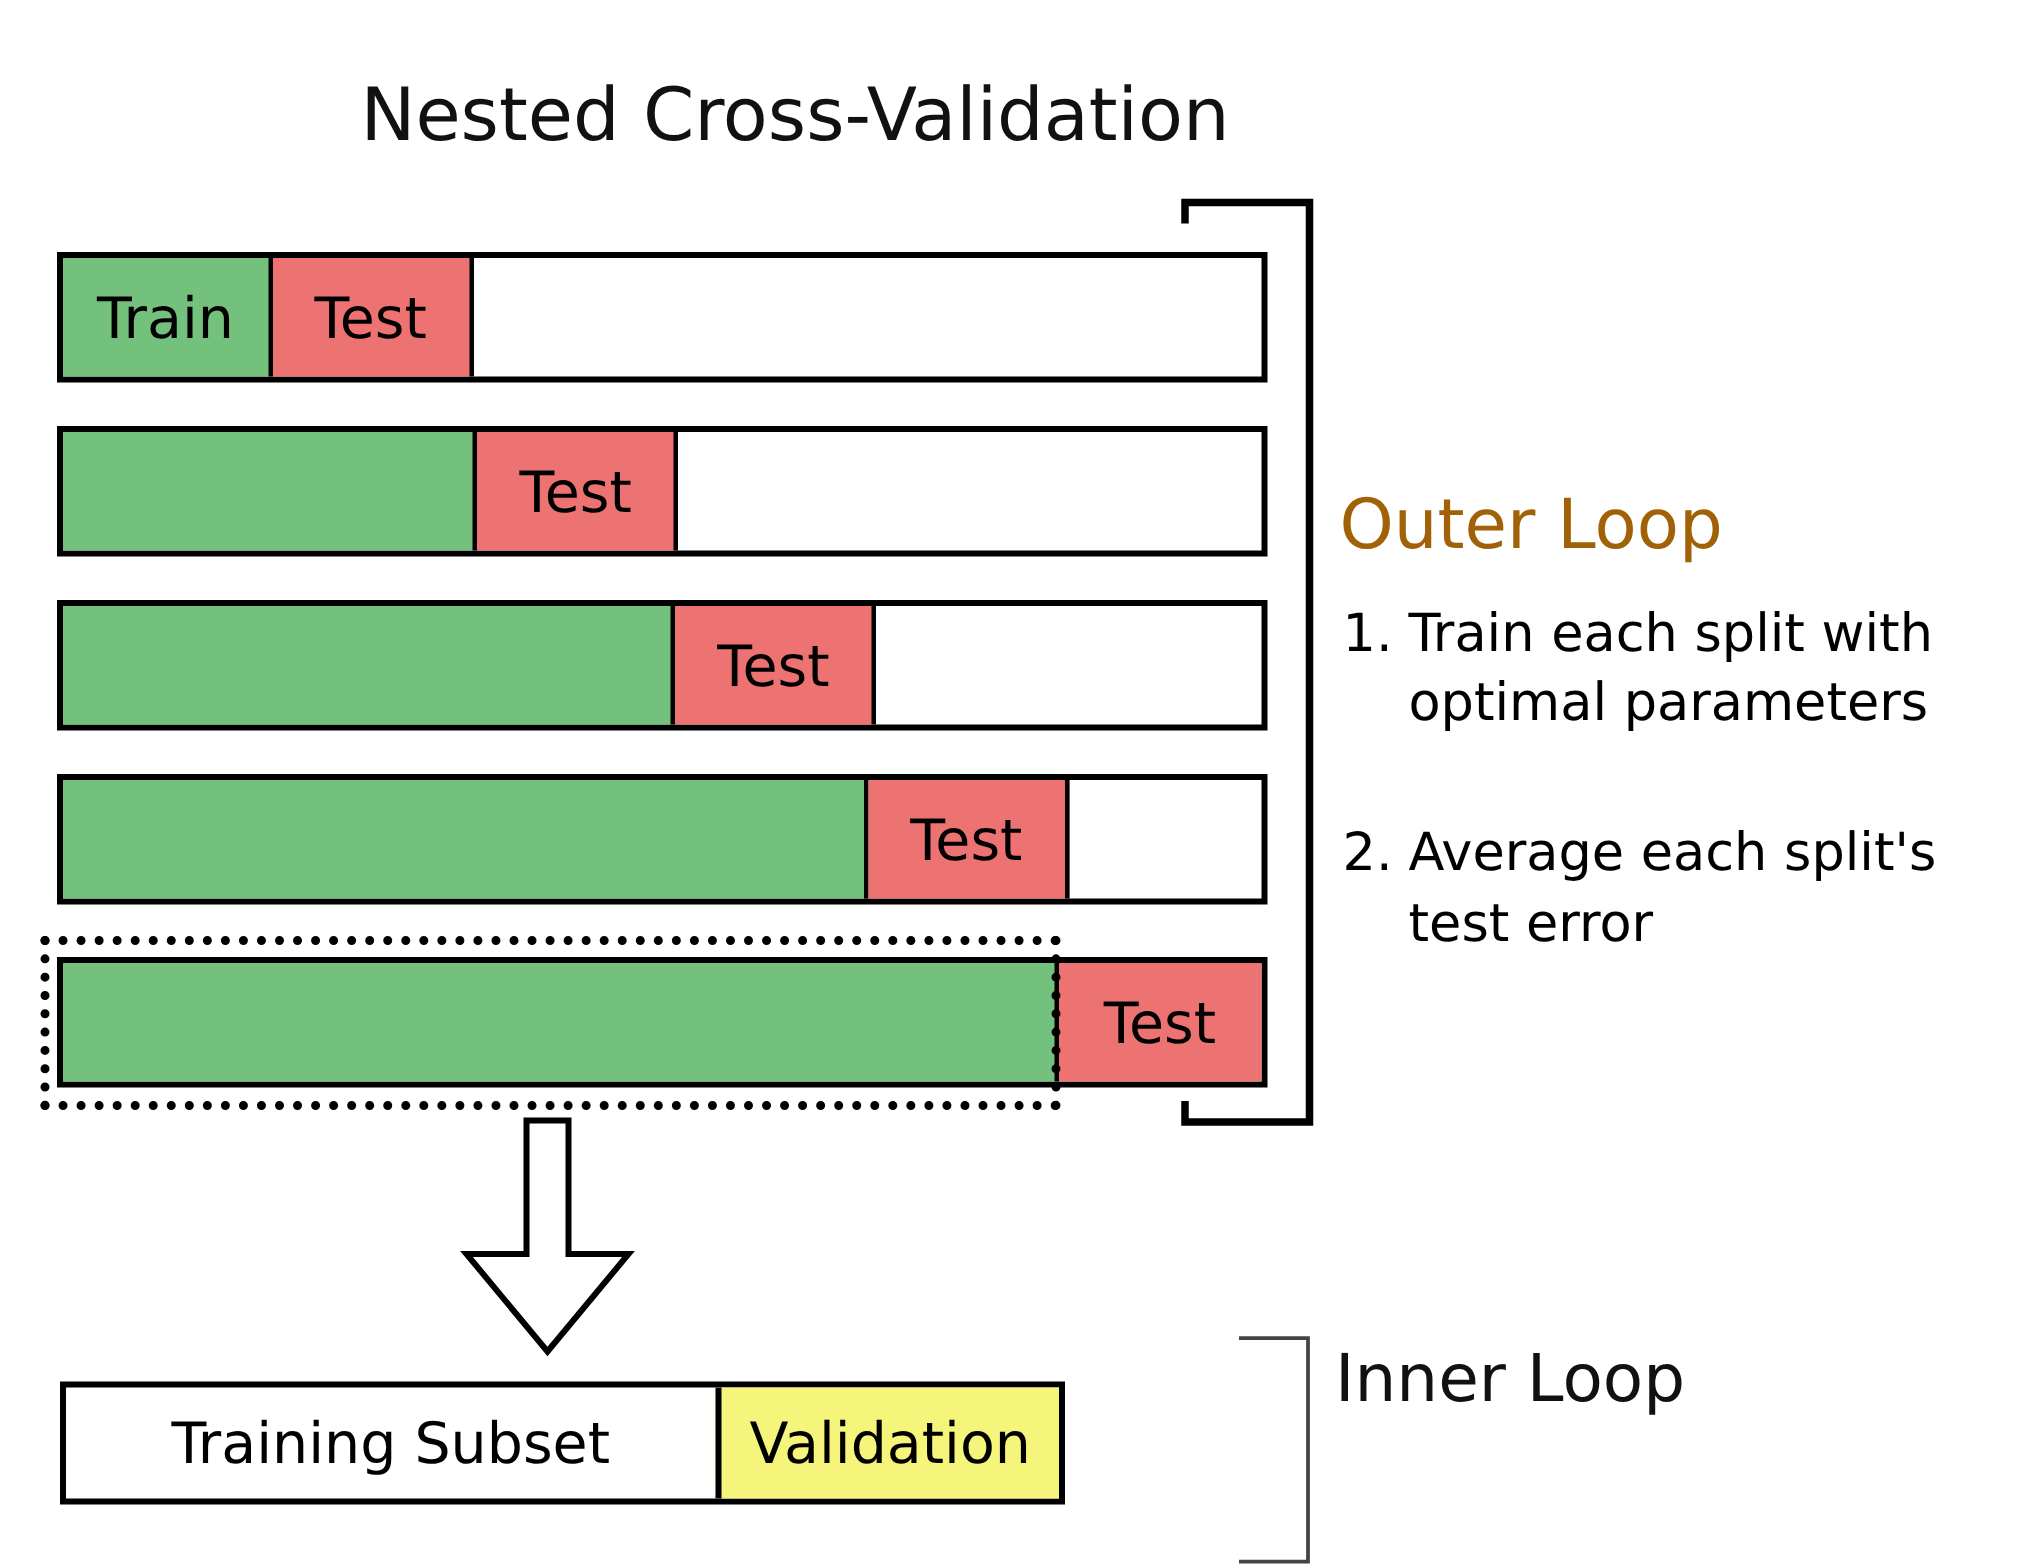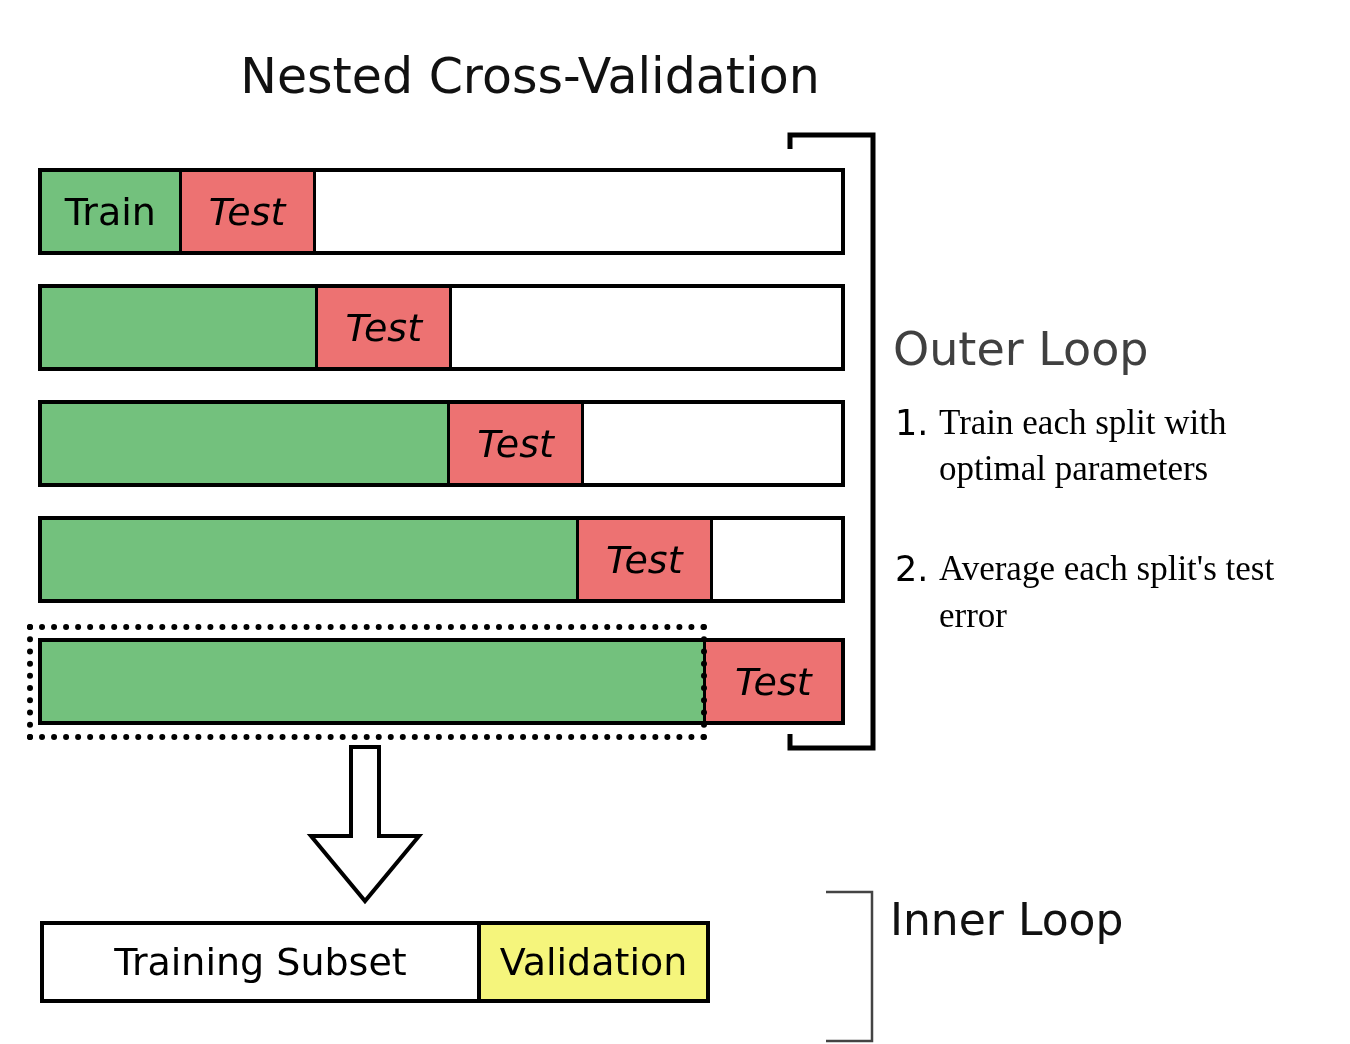--- a/index.html
+++ b/index.html
@@ -17,34 +17,34 @@
     text-align:center;font-size:49px;color:#111;
   }
   .bar{
     position:absolute;left:38px;width:799px;height:79px;
     border:4px solid #000;background:#ffffff;
     display:flex;align-items:stretch;
   }
   .seg{display:flex;align-items:center;justify-content:center;
     font-size:38px;color:#000;}
   .seg-train{border-right:3px solid #000;}
-  .seg-test{border-right:3px solid #000;border-left:0;font-style:italic;}
+  .seg-test{border-right:3px solid #000;border-left:0;}
   .bar.last .seg-test{border-right:0;}
   .dotted-box{
     position:absolute;left:27px;top:598px;width:668px;height:104px;
     border:6px dotted #000;background:transparent;
   }
   .outer-heading{
     position:absolute;left:893px;top:296px;
-    font-size:46px;color:#404040;
+    font-size:46px;color:#a16207;
   }
   .outer-list{position:absolute;left:895px;top:374px;width:440px;}
   .outer-item{display:flex;margin-bottom:54px;font-size:35px;line-height:1.32;}
   .outer-item .num{flex:0 0 44px;}
-  .outer-item .txt{flex:1;font-family:Liberation Serif, serif;}
+  .outer-item .txt{flex:1;}
   .inner-heading{
     position:absolute;left:890px;top:868px;
     font-size:44px;color:#111;
   }
   .inner-sub{
     position:absolute;left:903px;top:940px;
     font-size:35px;color:#111;
   }
   .bottom-bar{
     position:absolute;left:40px;top:895px;width:662px;height:74px;

